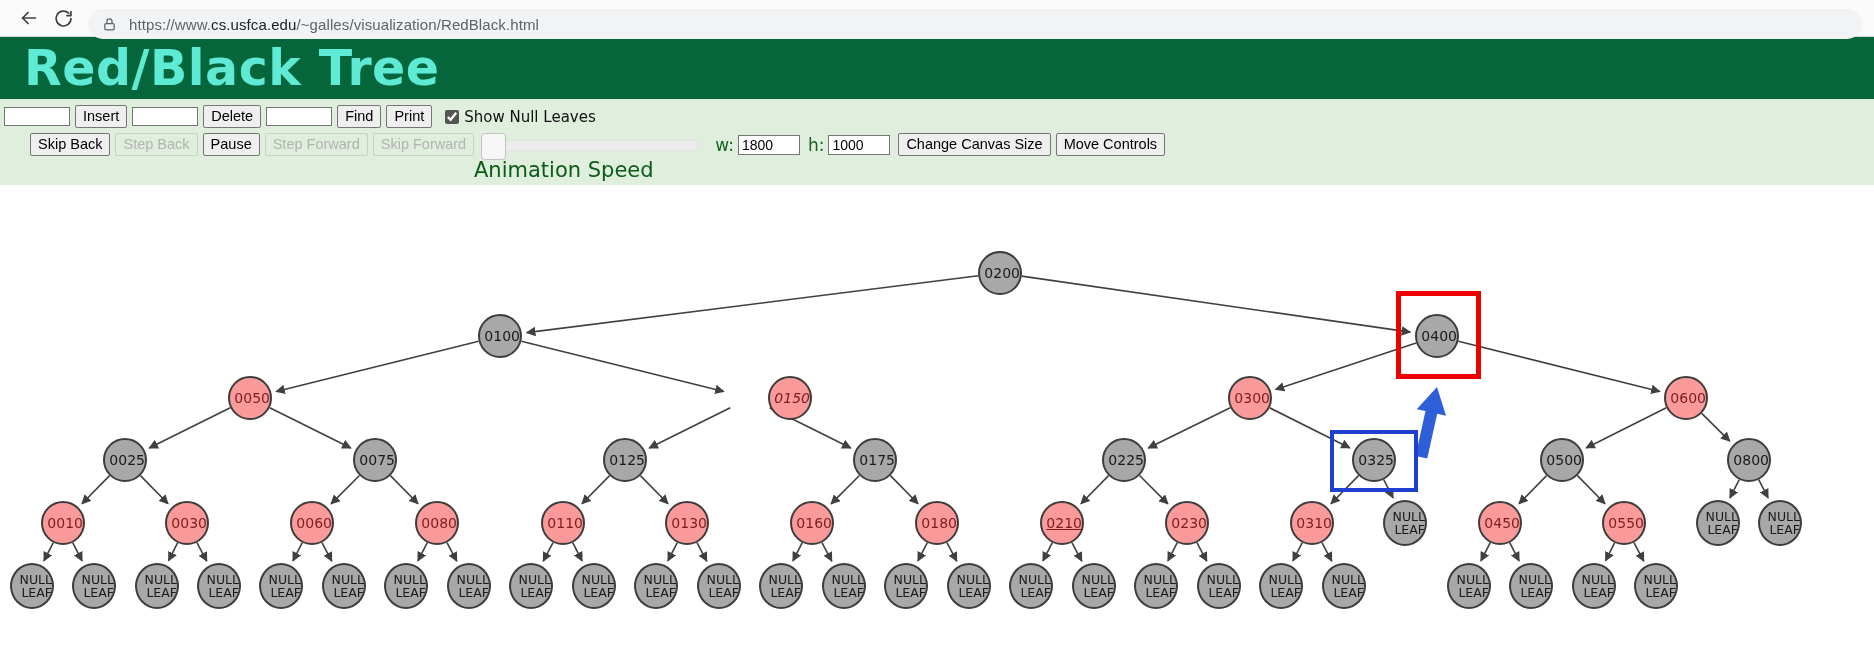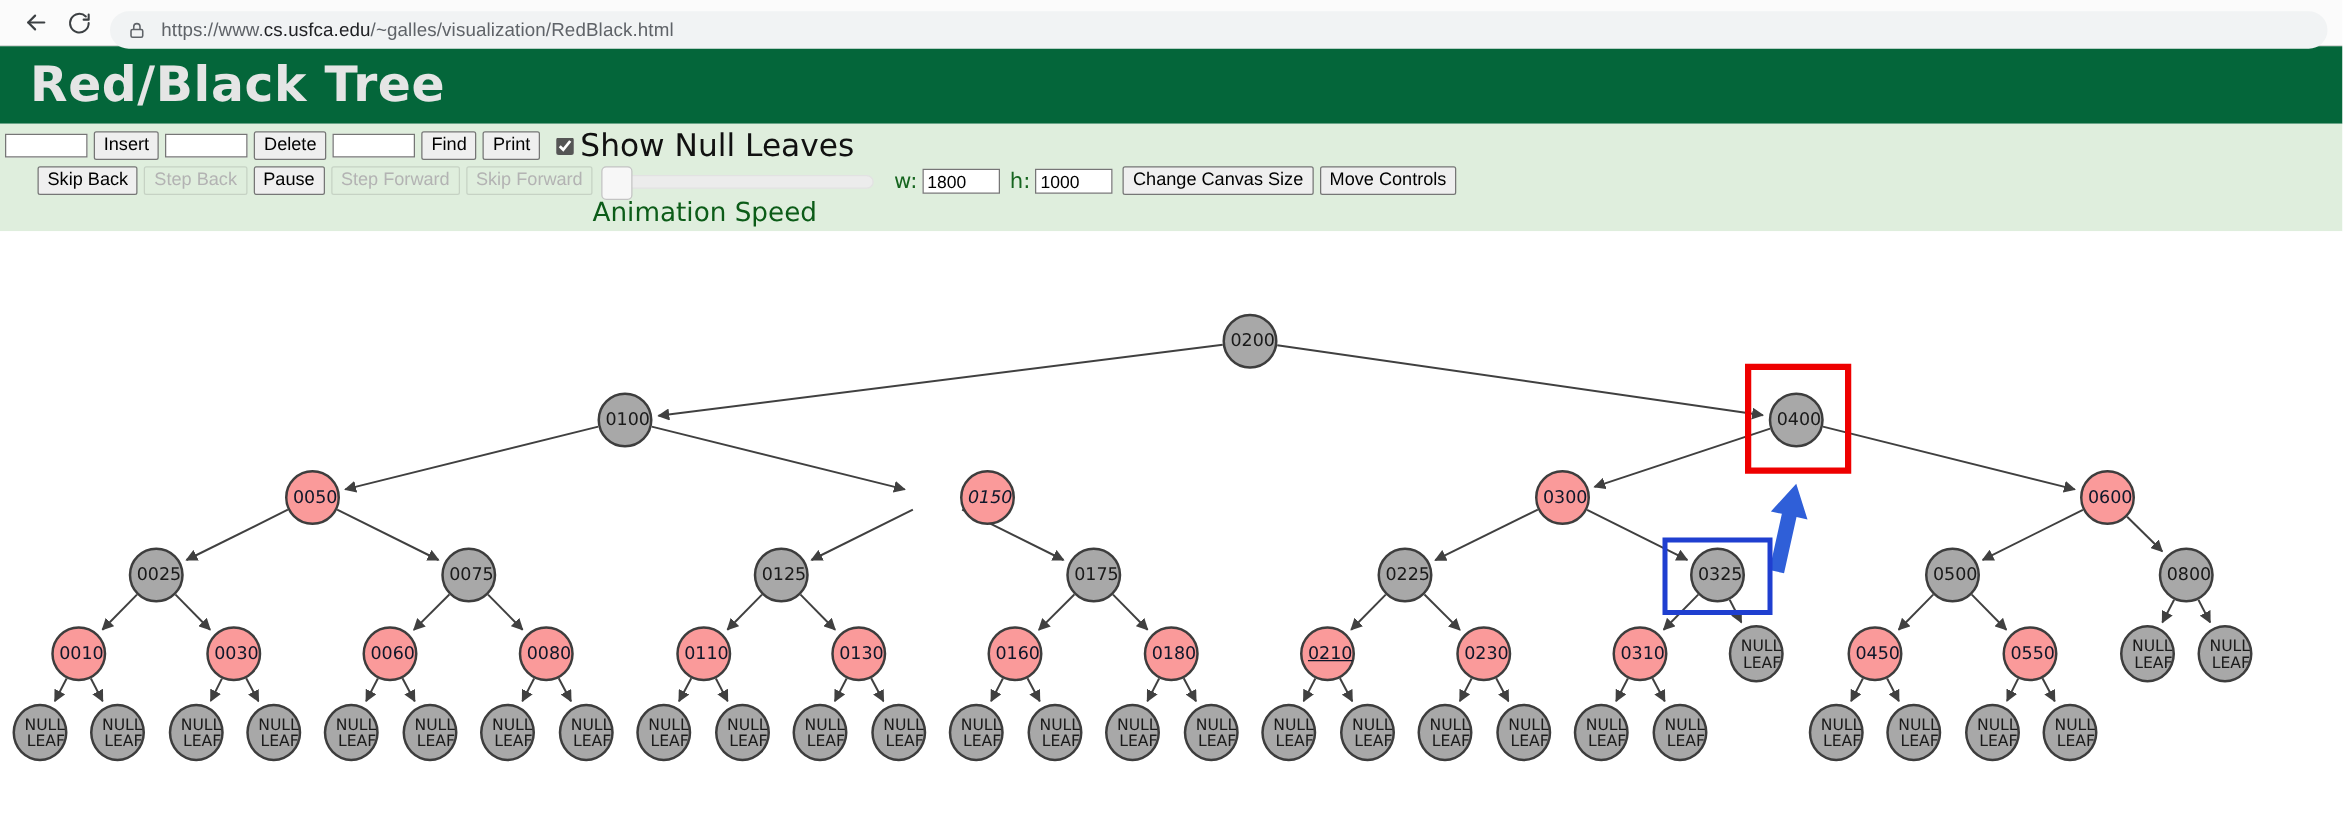--- a/index.html
+++ b/index.html
@@ -11,56 +11,56 @@
   .nav-btn{width:34px;height:34px;display:flex;align-items:center;justify-content:center;
            border-radius:50%;color:#404040;}
   #url-pill{flex:1;height:30px;margin-left:8px;background:#f1f3f4;border-radius:16px;
             display:flex;align-items:center;padding:0 14px;box-sizing:border-box;margin-top:12px;}
   #lock-icon{margin-right:12px;display:flex;align-items:center;color:#5f6368;}
   #url-text{font-size:15px;color:#5f6368;white-space:nowrap;letter-spacing:.1px;}
   #url-text .host{color:#202124;}
 
   
   #page-header{height:62px;background:#04663a;display:flex;align-items:center;padding-left:24px;box-sizing:border-box;}
-  #page-title{color:#e5e5e5;font-size:39px;font-weight:bold;letter-spacing:.5px;
+  #page-title{color:#5eead4;font-size:49px;font-weight:bold;letter-spacing:.5px;
               font-family:"DejaVu Sans",sans-serif;}
 
   
   #controls{background:#dfeedd;padding:4px 0 0 0;}
   .ctrl-row{display:flex;align-items:center;padding-left:4px;height:27px;}
   .ctrl-row.second{height:29px;margin-left:26px;}
   input.txt{width:66px;height:19px;border:1px solid #767676;background:#fff;margin-right:5px;
             font-family:"Liberation Sans",sans-serif;font-size:13px;padding:0 2px;box-sizing:border-box;}
   input.num{width:62px;height:20px;border:1px solid #767676;background:#fff;
             font-family:"Liberation Sans",sans-serif;font-size:14px;padding:0 3px;box-sizing:border-box;}
   button.btn{background:#efefef;border:1px solid #767676;border-radius:2px;height:23px;
              font-family:"Liberation Sans",sans-serif;font-size:14.5px;color:#000;
              padding:0 7px;margin-right:5px;cursor:pointer;line-height:1;}
   button.btn.dis{color:#b3b3b3;border-color:#c6d2c4;background:#dfeedd;cursor:default;}
   .chk-wrap{display:flex;align-items:center;margin-left:8px;}
   input.chk{width:14px;height:14px;margin:0 5px 0 0;accent-color:#555;}
-  .chk-label{font-size:25px;color:#111;font-family:"DejaVu Sans",sans-serif;}
+  .chk-label{font-size:15px;color:#111;font-family:"DejaVu Sans",sans-serif;}
   #slider-wrap{position:relative;width:218px;height:23px;margin:0 8px 0 2px;}
   #slider-track{position:absolute;top:7px;left:0;width:218px;height:11px;background:#ececec;
                 border:1px solid #e2e2e2;border-radius:6px;box-sizing:border-box;}
   #slider-thumb{position:absolute;top:0px;left:0px;width:23px;height:25px;background:#f7f7f7;
                 border:1px solid #c3c3c3;border-radius:4px;}
   .wh-label{font-size:17px;color:#16651f;font-family:"DejaVu Sans",sans-serif;margin:0 4px 0 8px;}
   #anim-speed{color:#0c5c18;font-size:21px;font-family:"DejaVu Sans",sans-serif;
               position:relative;left:470px;top:-2px;}
   #speed-row{height:26px;}
 
   
   #canvas{position:relative;width:1874px;height:var(--ch,487px);background:#fff;overflow:hidden;}
   #edges{position:absolute;top:0;left:0;}
   .node{position:absolute;border-radius:50%;border:2px solid #3d3d3d;
         display:flex;flex-direction:column;align-items:flex-end;justify-content:center;
         box-sizing:border-box;font-family:"DejaVu Sans",sans-serif;}
   .node.black{background:#a8a8a8;color:#1a1a1a;}
-  .node.red{background:#fa9a9a;color:#0f172a;}
+  .node.red{background:#fa9a9a;color:#7f1d1d;}
   .node.val{width:44px;height:44px;font-size:14px;}
   .node.nul{width:44px;height:46px;font-size:12.5px;line-height:13px;color:#1a1a1a;
             background:#a8a8a8;font-weight:normal;}
   .hl-box{position:absolute;box-sizing:border-box;background:transparent;}
 </style>
 </head>
 <body>
 
 <div id="browser-bar">
   <div class="nav-btn">

